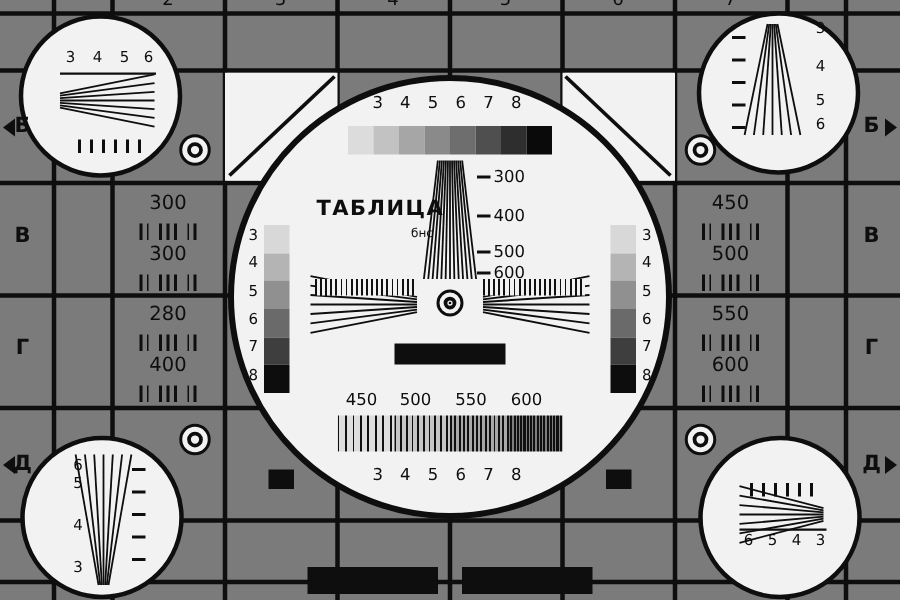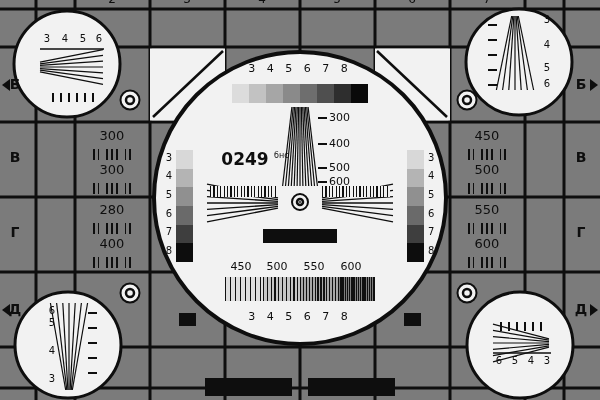--- a/index.html
+++ b/index.html
@@ -317,21 +317,21 @@
       <div style="background: rgb(220, 220, 220);"></div>
       <div style="background: rgb(194, 194, 194);"></div>
       <div style="background: rgb(166, 166, 166);"></div>
       <div style="background: rgb(138, 138, 138);"></div>
       <div style="background: rgb(110, 110, 110);"></div>
       <div style="background: rgb(79, 79, 79);"></div>
       <div style="background: rgb(46, 46, 46);"></div>
       <div style="background: rgb(10, 10, 10);"></div>
     </div>
 
-  <span class="t b17" style="left:215px;top:151px;width:60px">0249</span>
+  <span class="t b14" style="left:211px;top:132px;width:80px;letter-spacing:1px">ТАБЛИЦА</span>
   <span class="t f8" style="left:274px;top:152px;width:20px;text-align:left">бнс</span>
 
   <span class="t f11 left" style="left:329px;top:112px;width:30px">300</span>
   <span class="t f11 left" style="left:329px;top:138px;width:30px">400</span>
   <span class="t f11 left" style="left:329px;top:162px;width:30px">500</span>
   <span class="t f11 left" style="left:329px;top:176px;width:30px">600</span>
 
   <div class="steps vstrip" style="left:176px;top:150px;width:17px;height:112px">
       <div style="background: rgb(216, 216, 216);"></div>
       <div style="background: rgb(180, 180, 180);"></div>

